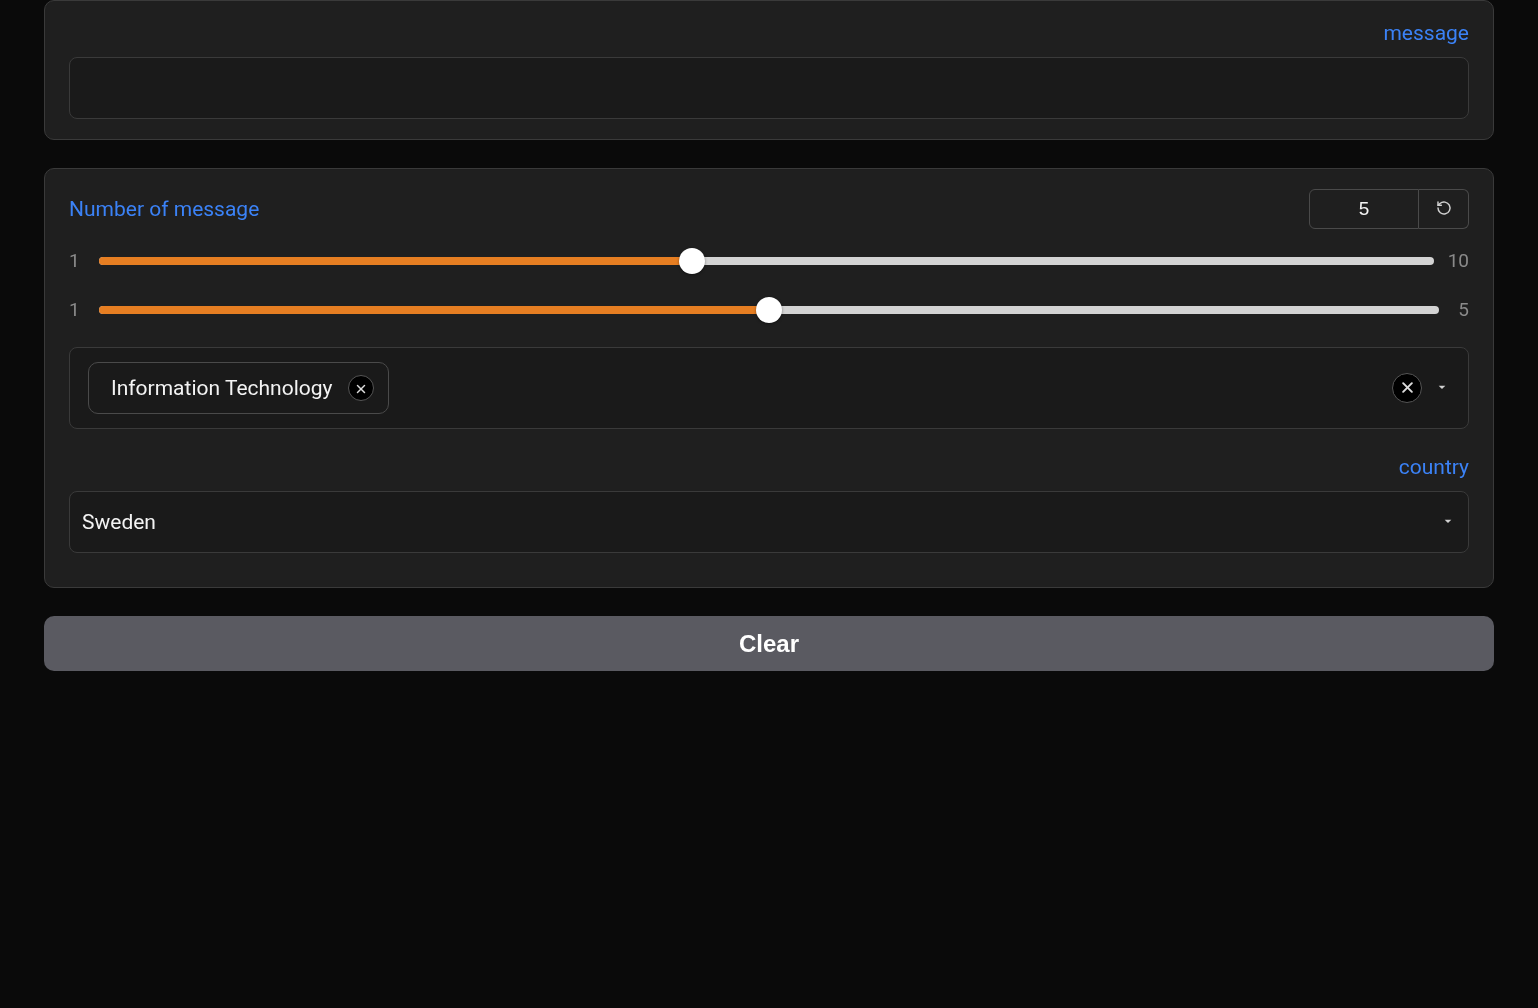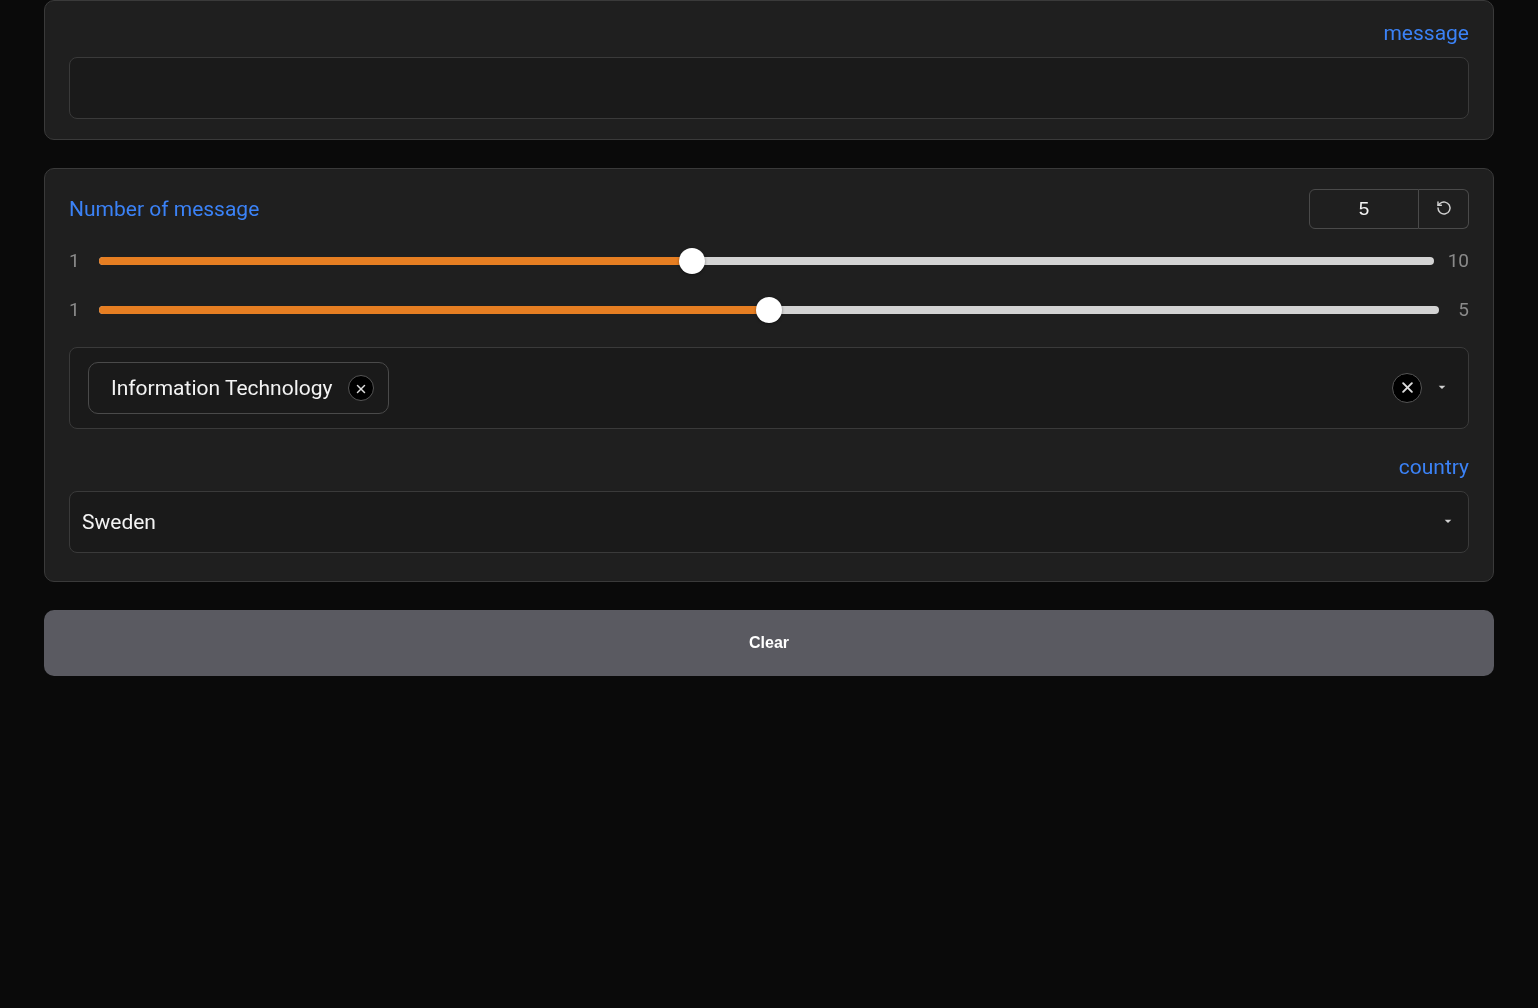--- a/index.html
+++ b/index.html
@@ -98,21 +98,21 @@
     top: 50%;
     width: 26px;
     height: 26px;
     background: #fff;
     border-radius: 50%;
     transform: translate(-50%, -50%);
     box-shadow: 0 1px 3px rgba(0,0,0,0.4);
     cursor: grab;
   }
   .field-block { margin-bottom: 26px; }
-  .field-block:last-child { margin-bottom: 8px; }
+  .field-block:last-child { margin-bottom: 14px; }
   .multi-select {
     background: #1a1a1a;
     border: 1px solid #3a3a3a;
     border-radius: 8px;
     padding: 14px 18px;
     display: flex;
     align-items: center;
     justify-content: space-between;
     gap: 12px;
     cursor: pointer;
@@ -174,24 +174,24 @@
     justify-content: space-between;
     font-size: 21px;
     cursor: pointer;
   }
   .button-row {
     display: flex;
     gap: 24px;
   }
   .btn {
     flex: 1;
-    height: 66px;
+    height: 55px;
     border: none;
     border-radius: 10px;
-    font-size: 16px;
+    font-size: 24px;
     font-weight: 600;
     cursor: pointer;
   }
   .btn-clear {
     background: #5a5a61;
     color: #fff;
   }
   .btn-submit {
     background: #e67315;
     color: #fff;

